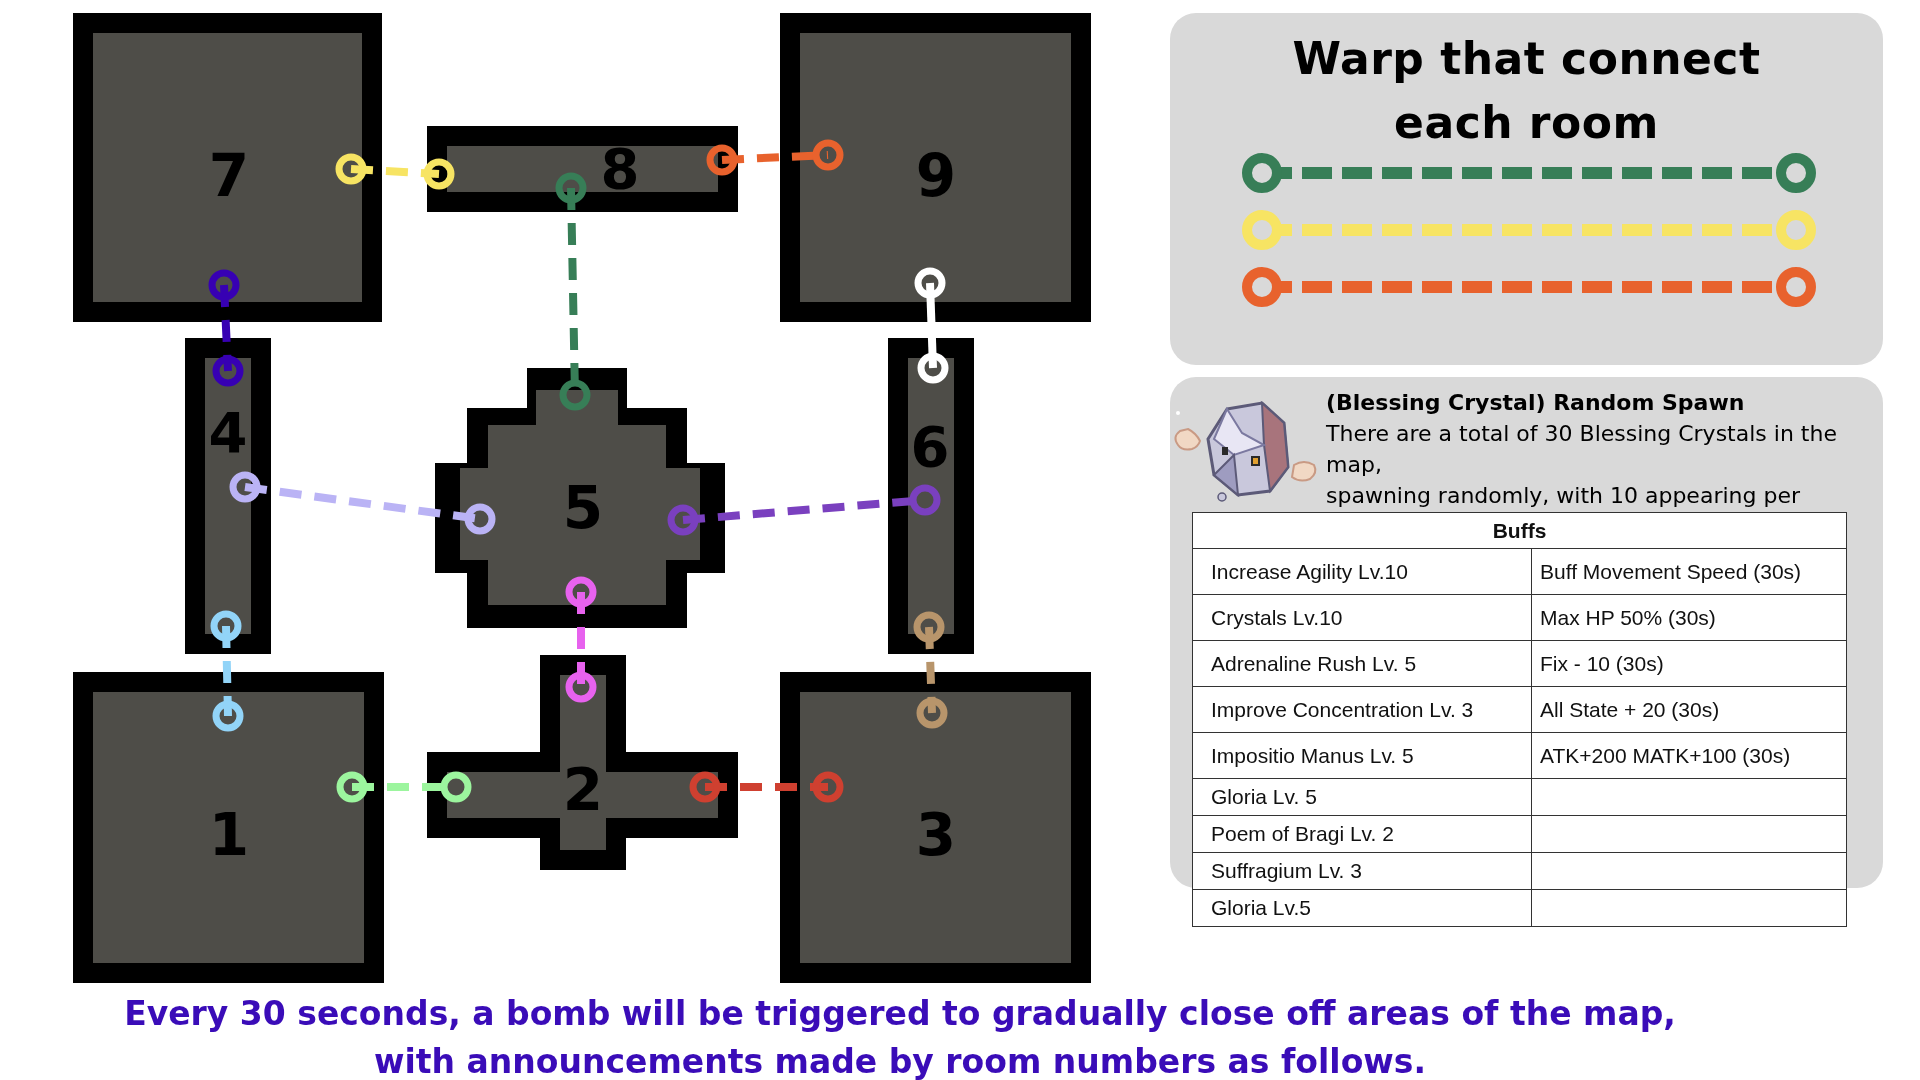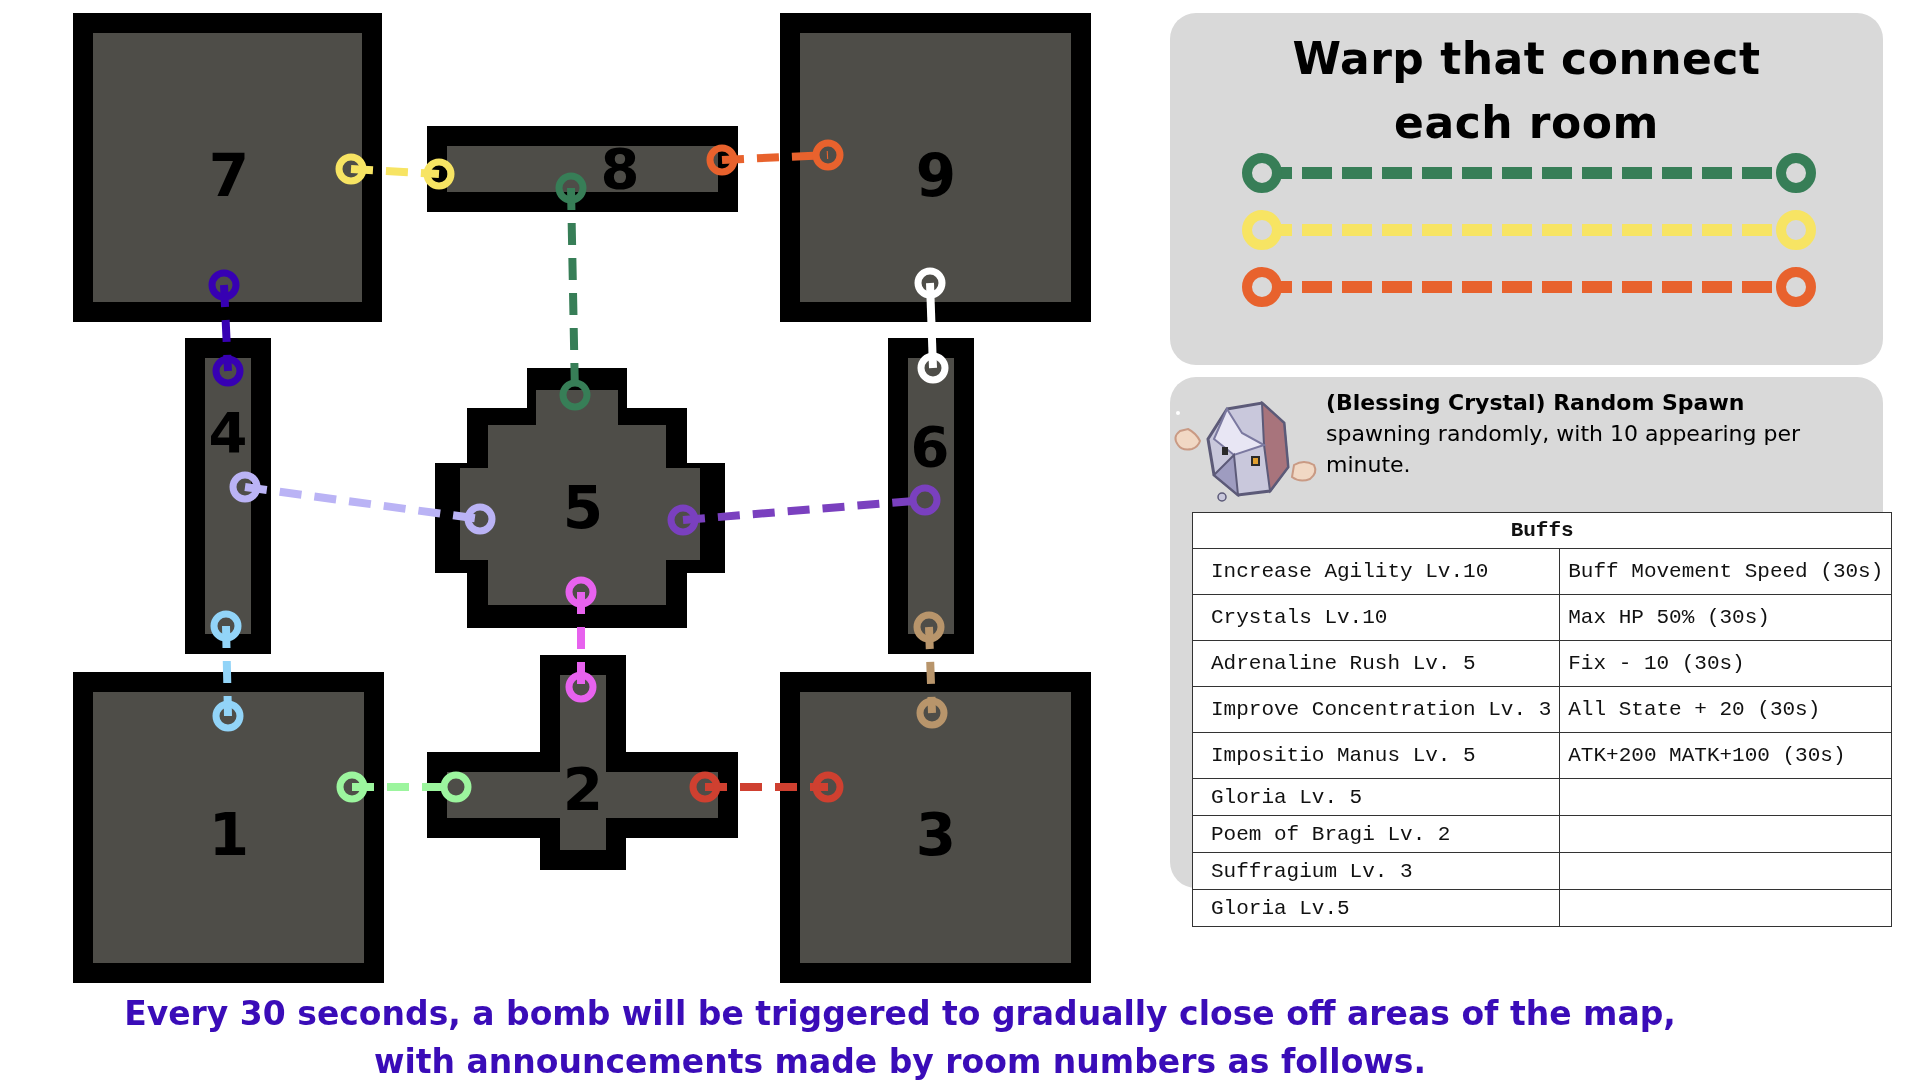--- a/index.html
+++ b/index.html
@@ -7,21 +7,21 @@
   #map{position:absolute;left:0;top:0;width:1140px;height:990px;}
   .room-label{font-family:"DejaVu Sans",sans-serif;font-weight:bold;fill:#000;}
   .panel{position:absolute;background:#d9d9d9;border-radius:26px;}
   #warp-panel{left:1170px;top:13px;width:713px;height:352px;}
   #warp-title{position:absolute;left:0;top:14px;width:100%;text-align:center;font-family:"DejaVu Sans",sans-serif;font-weight:bold;font-size:44px;line-height:64px;color:#000;letter-spacing:0.5px;}
   #legend-svg{position:absolute;left:0;top:0;}
   #crystal-panel{left:1170px;top:377px;width:713px;height:511px;}
   #crystal-img{position:absolute;left:2px;top:18px;width:150px;height:110px;}
   #crystal-text{position:absolute;left:156px;top:10px;width:560px;font-family:"DejaVu Sans",sans-serif;color:#000;font-size:22px;line-height:31px;}
   #crystal-title{font-weight:bold;font-size:22px;}
-  #buff-table{position:absolute;left:22px;top:135px;width:655px;border-collapse:collapse;background:#fff;font-family:Liberation Mono, monospace;font-size:21px;color:#111;}
+  #buff-table{position:absolute;left:22px;top:135px;width:655px;border-collapse:collapse;background:#fff;font-family:Liberation Sans, sans-serif;font-size:21px;color:#111;}
   #buff-table td,#buff-table th{border:1.5px solid #333;padding:0 8px;text-align:left;white-space:nowrap;}
   #buff-table th{text-align:center;font-weight:bold;height:35px;font-size:21px;}
   #buff-table tr.tall td{height:45px;}
   #buff-table tr.short td{height:36px;}
   #buff-table td.c1{width:312px;padding-left:18px;}
   #footer{position:absolute;left:0;top:990px;width:1935px;text-align:center;font-family:"DejaVu Sans",sans-serif;font-weight:bold;font-size:33px;line-height:48px;color:#3a0cb8;}
   #footer div{margin-left:-135px;}
 </style>
 </head>
 <body>
@@ -185,20 +185,21 @@
     <path d="M90 8 L112 28 L116 72 L98 96 L92 50 Z" fill="#a8747c" stroke="#5c5a78" stroke-width="2"></path>
     <path d="M55 14 L70 38 L92 50 L62 60 L42 44 Z" fill="#e8e6f4" stroke="#7b79a0" stroke-width="2"></path>
     <path d="M62 60 L66 100 L42 80 Z" fill="#9e9cc0" stroke="#5c5a78" stroke-width="2"></path>
     <rect x="50" y="52" width="6" height="8" fill="#2a2a2a"></rect>
     <rect x="80" y="62" width="7" height="8" fill="#e0a030" stroke="#2a2a2a" stroke-width="2"></rect>
     <circle cx="50" cy="102" r="4" fill="#c9c8dc" stroke="#5c5a78" stroke-width="1.5"></circle>
     <circle cx="6" cy="18" r="2" fill="#fff"></circle>
   </svg>
   <div id="crystal-text">
     <div id="crystal-title">(Blessing Crystal) Random Spawn</div>
+    <div>There are a total of 30 Blessing Crystals in the map,</div>
     <div>spawning randomly, with 10 appearing per minute.</div>
   </div>
   <table id="buff-table">
     <thead>
       <tr>
           <th colspan="2">Buffs</th>
         </tr>
     </thead>
     <tbody id="buff-tbody">
         <tr class="tall">

